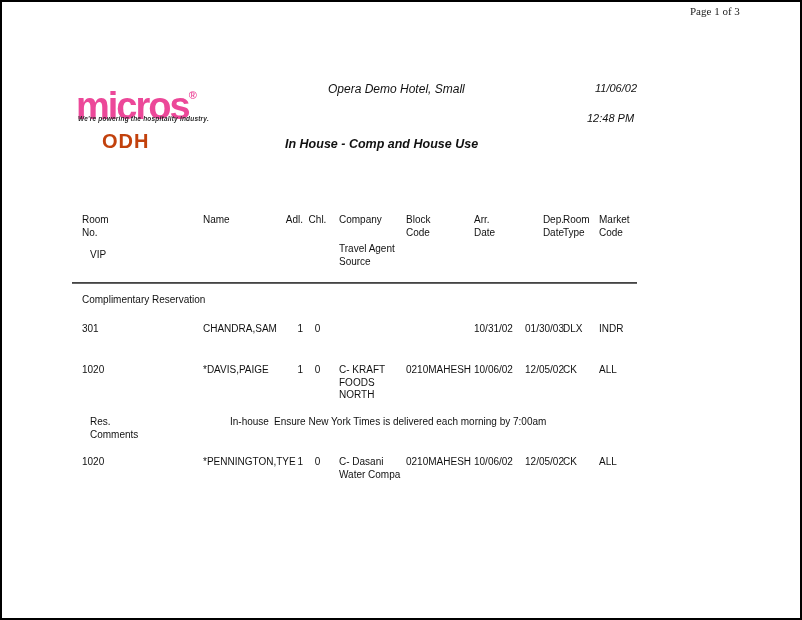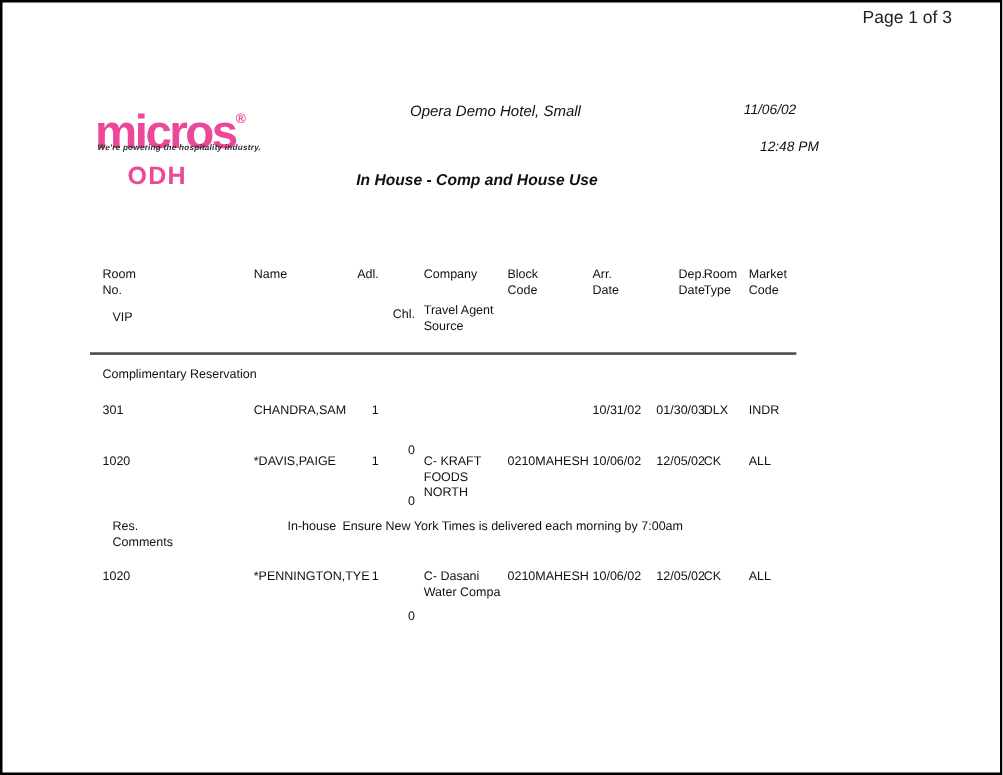--- a/index.html
+++ b/index.html
@@ -9,70 +9,70 @@
     box-sizing:border-box;
     border:2px solid #000;
     background:#fff;
     font-family:"Liberation Sans", sans-serif;
     color:#111;
     overflow:hidden;
   }
   .abs{position:absolute;}
   .page-label{
     top:3px;left:688px;
-    font-family:Liberation Sans, sans-serif;
-    font-size:14px;color:#222;
+    font-family:Liberation Serif, serif;
+    font-size:11px;color:#222;
   }
   
   .logo-brand{
     top:74px;left:74px;
     font-size:38px;font-weight:bold;letter-spacing:-2px;
     color:#ec4899;line-height:38px;
   }
   .logo-reg{
     font-size:11px;font-weight:bold;letter-spacing:0;
     vertical-align:20px;
   }
   .logo-tagline{
     top:113px;left:76px;
     font-size:6.5px;font-style:italic;font-weight:bold;
     color:#2b2b2b;letter-spacing:0.2px;
   }
   .property-code{
     top:128px;left:100px;
-    font-size:20px;font-weight:bold;letter-spacing:1px;color:#ec4899;
+    font-size:20px;font-weight:bold;letter-spacing:1px;color:#c2410c;
   }
   .hotel-name{
     top:80px;left:310px;
     font-size:12px;font-style:italic;color:#111;margin-left:16px;
   }
   .report-date{
     top:80px;left:593px;
     font-size:11px;font-style:italic;color:#111;
   }
   .report-time{
     top:110px;left:585px;
-    font-size:11px;font-style:italic;color:#111;margin-left:21px;
+    font-size:11px;font-style:italic;color:#111;
   }
   .report-title{
     top:135px;left:283px;
     font-size:12.5px;font-style:italic;font-weight:bold;color:#111;text-align:right;
   }
   
   .row{position:absolute;left:0;width:100%;height:0;}
   .cell{
     position:absolute;top:0;
     font-size:10px;line-height:12.5px;
     white-space:pre-line;color:#111;
   }
   .c-room   {left:80px;width:70px;}
   .c-vip    {left:88px;}
   .c-name   {left:158px;width:120px;padding-left:43px;}
   .c-adl    {left:270px;width:31px;text-align:right;}
-  .c-chl    {left:301px;width:29px;text-align:right;margin-top:32px;}
+  .c-chl    {left:301px;width:29px;text-align:center;}
   .c-company{left:337px;width:70px;}
   .c-block  {left:404px;width:70px;}
   .c-arr    {left:472px;width:46px;}
   .c-dep    {left:516px;width:46px;text-align:right;}
   .c-rtype  {left:561px;width:36px;}
   .c-market {left:597px;width:42px;}
   .c-cmt-label{left:88px;width:70px;}
   .c-cmt-type {left:192px;width:80px;margin-left:36px;}
   .c-cmt-text {left:272px;width:320px;}
   .rule{

